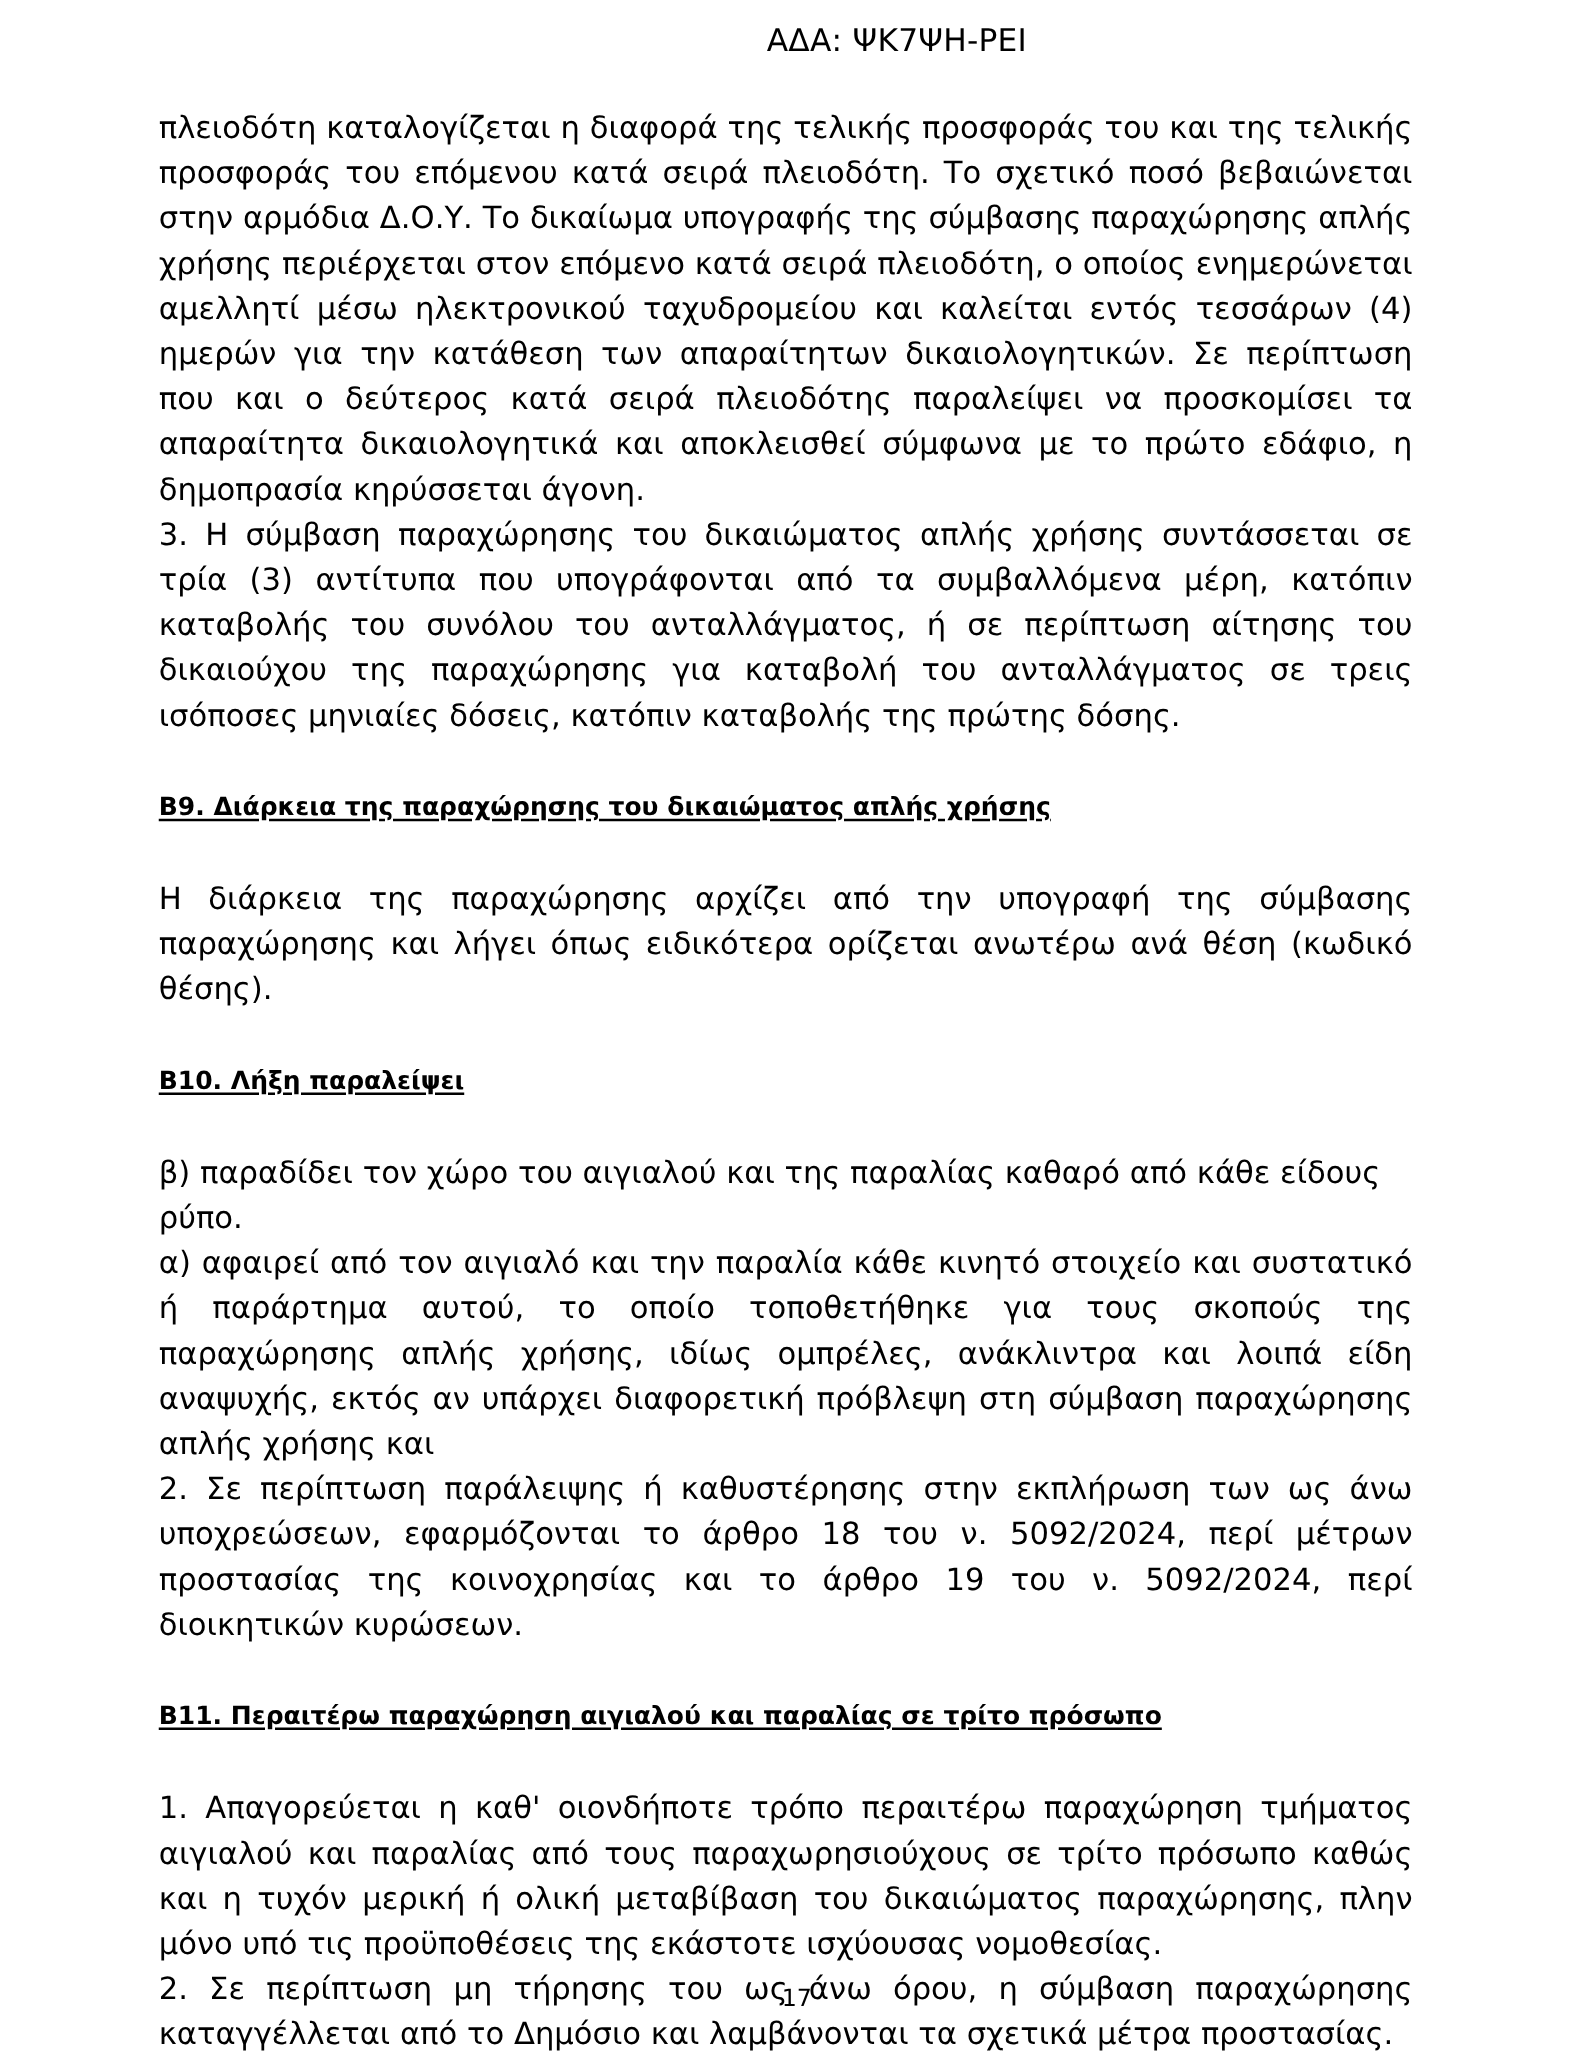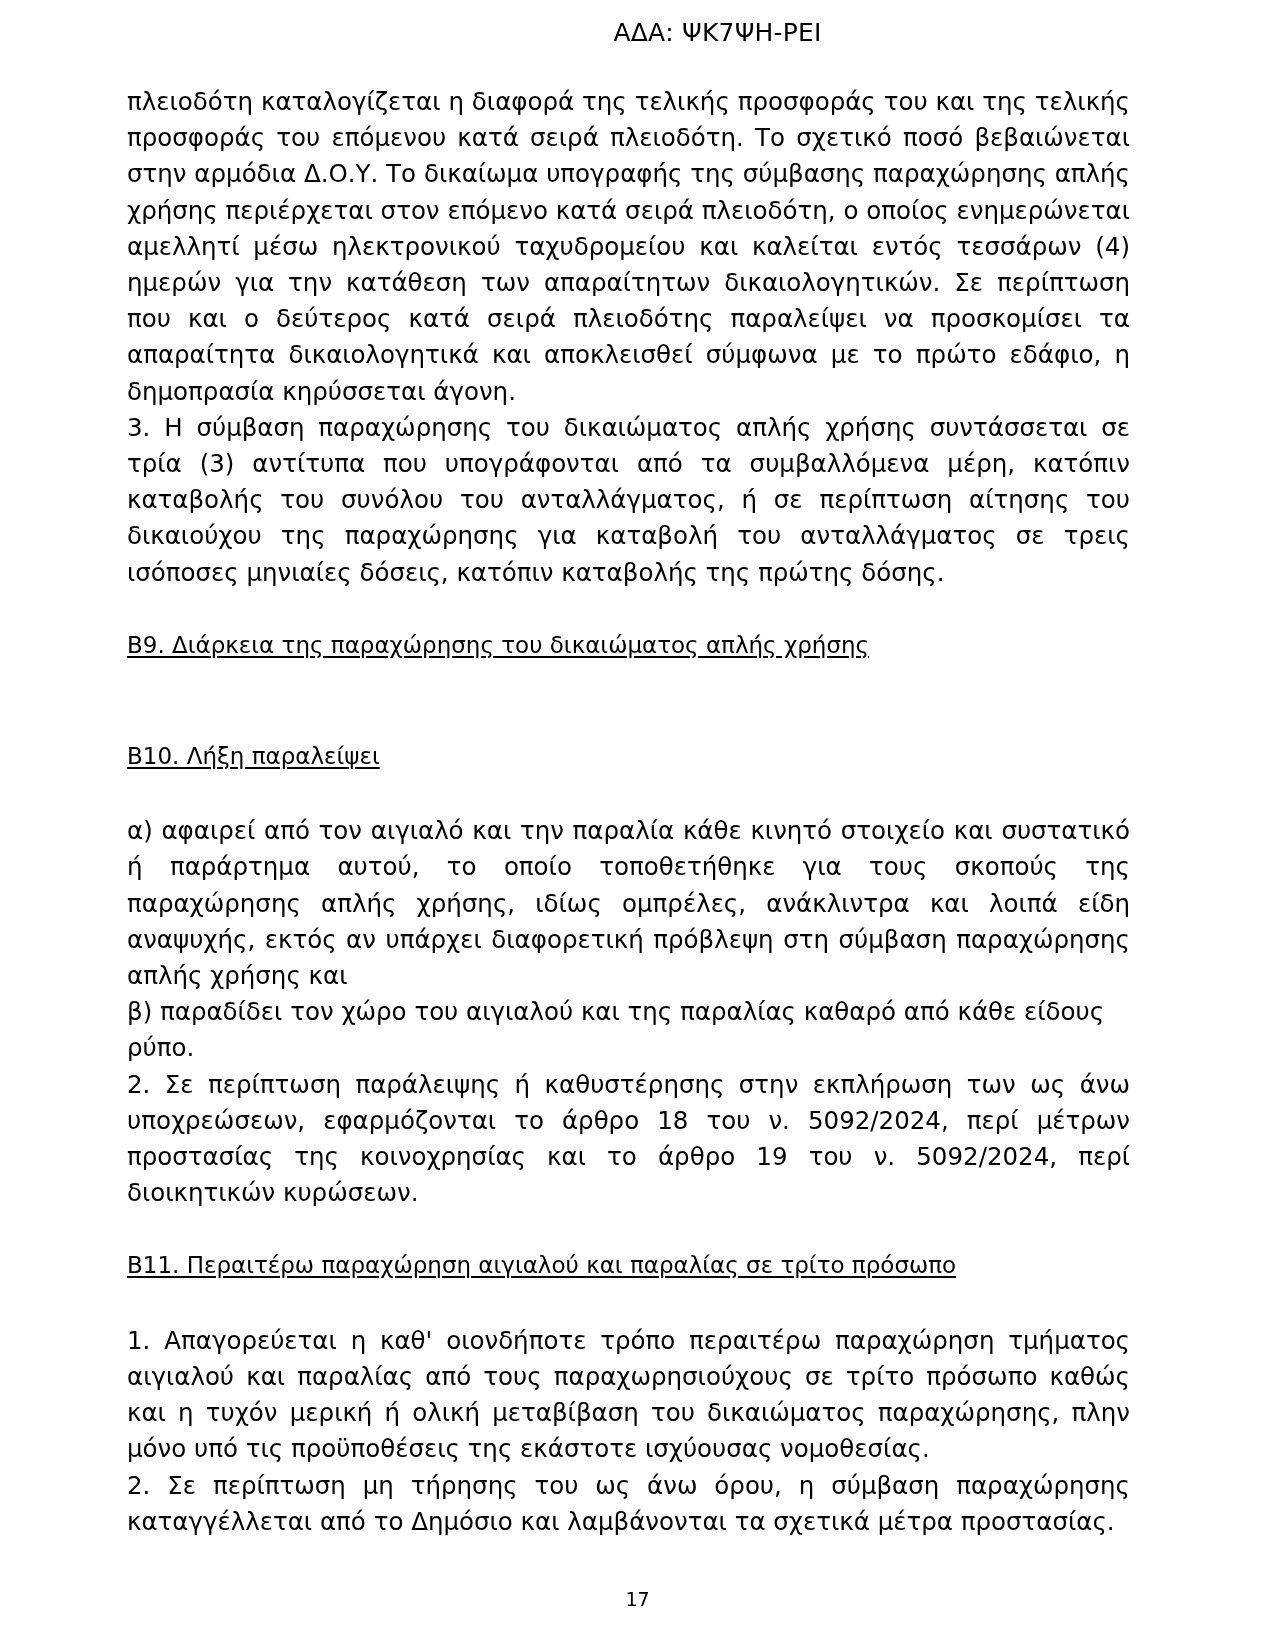--- a/index.html
+++ b/index.html
@@ -48,23 +48,23 @@
     text-align: justify;
     text-justify: inter-word;
     letter-spacing: 0px;
     word-spacing: 0px;
   }
   p.body-text.nojust {
     text-align: left;
   }
   .heading {
     margin: 0;
-    font-size: 23px;
+    font-size: 20px;
     line-height: 36.2px;
-    font-weight: normal;
+    font-weight: bold;
     text-decoration: underline;
     text-underline-offset: 3px;
     display: inline-block;
   }
   .heading-wrap {
     margin: 0;
     line-height: 36.2px;
   }
   .gap-para {
     height: 36px;
@@ -91,31 +91,32 @@
     <p class="body-text">3. Η σύμβαση παραχώρησης του δικαιώματος απλής χρήσης συντάσσεται σε τρία (3) αντίτυπα που υπογράφονται από τα συμβαλλόμενα μέρη, κατόπιν καταβολής του συνόλου του ανταλλάγματος, ή σε περίπτωση αίτησης του δικαιούχου της παραχώρησης για καταβολή του ανταλλάγματος σε τρεις ισόποσες μηνιαίες δόσεις, κατόπιν καταβολής της πρώτης δόσης.</p>
 
     <div class="gap-para"></div>
 
     <div class="heading-wrap">
       <span class="heading">Β9. Διάρκεια της παραχώρησης του δικαιώματος απλής χρήσης</span>
     </div>
 
     <div class="gap-para"></div>
 
+    <p class="body-text">Η διάρκεια της παραχώρησης αρχίζει από την υπογραφή της σύμβασης παραχώρησης και λήγει όπως ειδικότερα ορίζεται ανωτέρω ανά θέση (κωδικό θέσης).</p>
 
     <div class="gap-para"></div>
 
     <div class="heading-wrap">
       <span class="heading">Β10. Λήξη παραλείψει</span>
     </div>
 
     <div class="gap-para"></div>
 
+    <p class="body-text nojust">β) παραδίδει τον χώρο του αιγιαλού και της παραλίας καθαρό από κάθε είδους ρύπο.</p>
     <p class="body-text">α) αφαιρεί από τον αιγιαλό και την παραλία κάθε κινητό στοιχείο και συστατικό ή παράρτημα αυτού, το οποίο τοποθετήθηκε για τους σκοπούς της παραχώρησης απλής χρήσης, ιδίως ομπρέλες, ανάκλιντρα και λοιπά είδη αναψυχής, εκτός αν υπάρχει διαφορετική πρόβλεψη στη σύμβαση παραχώρησης απλής χρήσης και</p>
-    <p class="body-text nojust">β) παραδίδει τον χώρο του αιγιαλού και της παραλίας καθαρό από κάθε είδους ρύπο.</p>
     <p class="body-text">2. Σε περίπτωση παράλειψης ή καθυστέρησης στην εκπλήρωση των ως άνω υποχρεώσεων, εφαρμόζονται το άρθρο 18 του ν. 5092/2024, περί μέτρων προστασίας της κοινοχρησίας και το άρθρο 19 του ν. 5092/2024, περί διοικητικών κυρώσεων.</p>
 
     <div class="gap-para"></div>
 
     <div class="heading-wrap">
       <span class="heading">Β11. Περαιτέρω παραχώρηση αιγιαλού και παραλίας σε τρίτο πρόσωπο</span>
     </div>
 
     <div class="gap-para"></div>
 

